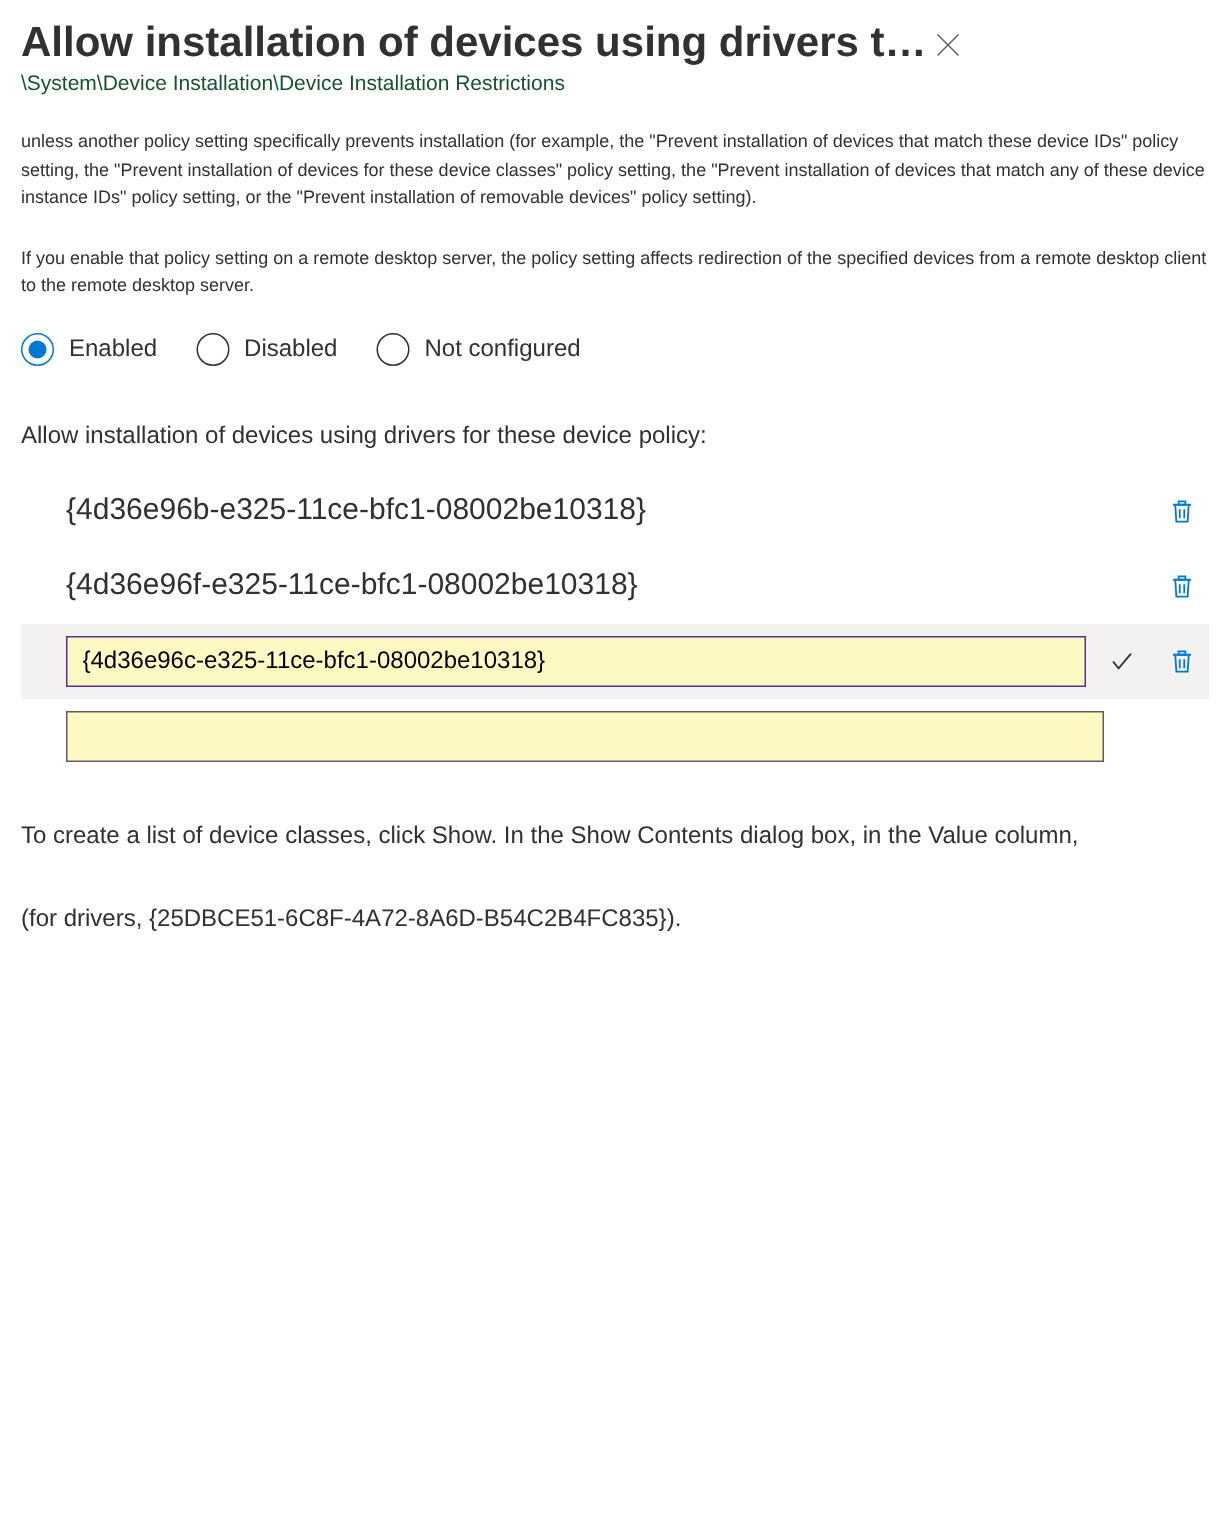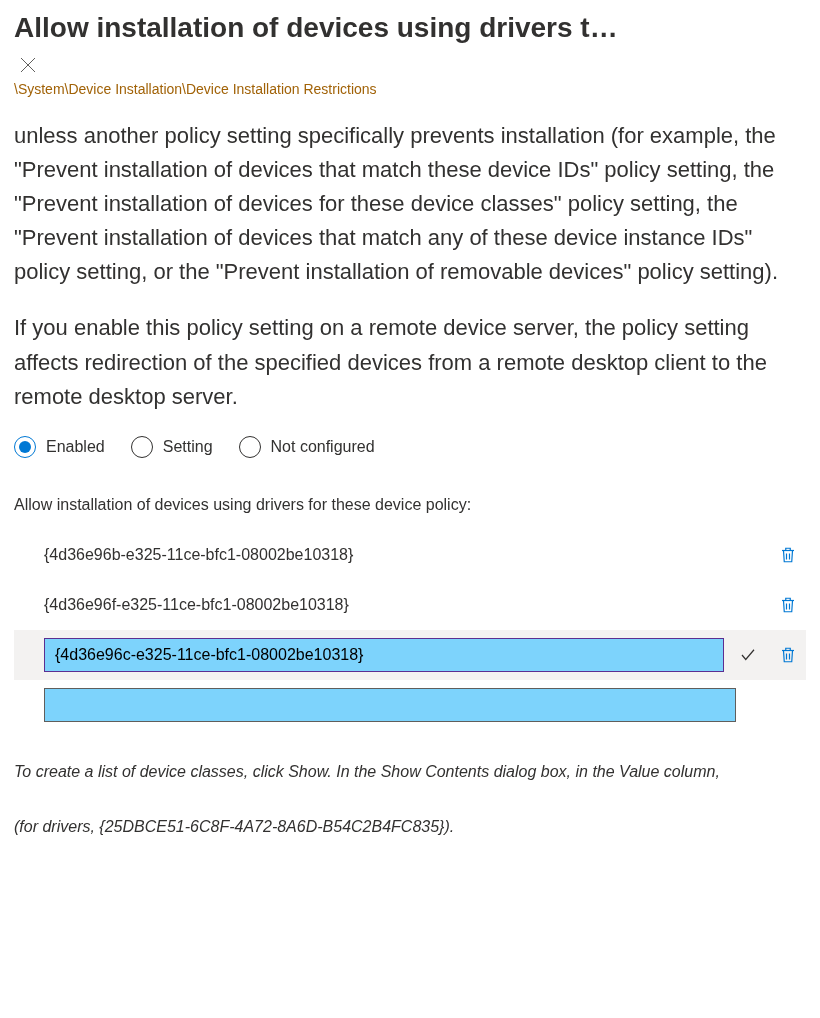--- a/index.html
+++ b/index.html
@@ -11,21 +11,20 @@
     background: #ffffff;
     width: 820px;
   }
   .panel {
     padding: 10px 14px 30px 14px;
   }
   .header-row {
     display: flex;
     align-items: flex-start;
     justify-content: flex-start;
-    flex-direction: column;
   }
   .title {
     font-size: 28px;
     font-weight: 600;
     line-height: 1.25;
     margin: 0;
     max-width: 740px;
     white-space: nowrap;
     overflow: hidden;
     text-overflow: ellipsis;
@@ -34,25 +33,25 @@
     background: none;
     border: none;
     padding: 6px;
     cursor: pointer;
     color: #605e5c;
     margin-top: 6px;
   }
   .close-btn svg { display: block; }
   .breadcrumb {
     font-size: 14px;
-    color: #a16207;
+    color: #14532d;
     margin-top: 2px;
   }
   .body-text {
-    font-size: 22px;
+    font-size: 12px;
     line-height: 1.55;
     margin-top: 22px;
     white-space: pre-line;
   }
   .meta-line {
     font-size: 16px;
     margin-top: 22px;
   }
   .radio-row {
     display: flex;
@@ -98,30 +97,30 @@
     align-items: center;
     padding: 8px 2px 8px 30px;
     gap: 8px;
     min-height: 50px;
   }
   .list-row.editing {
     background: #f3f2f1;
   }
   .list-value {
     flex: 1;
-    font-size: 16px;
+    font-size: 20px;
   }
   .list-input {
     flex: 1;
     font-size: 16px;
     font-family: inherit;
     padding: 6px 10px;
     border: 1px solid #605e5c;
     height: 34px;
-    background: #7dd3fc;
+    background: #fef9c3;
   }
   .list-input.active {
     border: 1px solid #5b2e91;
   }
   .icon-btn {
     background: none;
     border: none;
     padding: 4px;
     cursor: pointer;
     color: #0078d4;
@@ -131,54 +130,53 @@
     align-items: center;
     justify-content: center;
     flex-shrink: 0;
   }
   .icon-btn.neutral { color: #323130; }
   .instr {
     font-size: 16px;
     line-height: 1.55;
     margin-top: 30px;
     white-space: pre-line;
-    font-style: italic;
   }
 </style>
 </head>
 <body>
 
 <div class="panel">
 
   <div class="header-row">
     <h1 class="title">Allow installation of devices using drivers t…</h1>
     <button class="close-btn">
       <svg width="16" height="16" viewBox="0 0 16 16" fill="none" stroke="currentColor" stroke-width="1">
         <line x1="1" y1="1" x2="15" y2="15"></line>
         <line x1="15" y1="1" x2="1" y2="15"></line>
       </svg>
     </button>
   </div>
 
   <div class="breadcrumb">\System\Device Installation\Device Installation Restrictions</div>
 
   <div class="body-text">unless another policy setting specifically prevents installation (for example, the "Prevent installation of devices that match these device IDs" policy setting, the "Prevent installation of devices for these device classes" policy setting, the "Prevent installation of devices that match any of these device instance IDs" policy setting, or the "Prevent installation of removable devices" policy setting).</div>
-  <div class="body-text">If you enable this policy setting on a remote device server, the policy setting affects redirection of the specified devices from a remote desktop client to the remote desktop server.</div>
+  <div class="body-text">If you enable that policy setting on a remote desktop server, the policy setting affects redirection of the specified devices from a remote desktop client to the remote desktop server.</div>
 
 
   <div class="radio-row">
     <label class="radio">
       <span class="radio-outer selected">
           <span class="radio-inner"></span>
         </span>
       <span>Enabled</span>
     </label>
     <label class="radio">
       <span class="radio-outer"></span>
-      <span>Setting</span>
+      <span>Disabled</span>
     </label>
     <label class="radio">
       <span class="radio-outer"></span>
       <span>Not configured</span>
     </label>
   </div>
 
   <div class="section-label">Allow installation of devices using drivers for these device policy:</div>
 
   <div class="list">

